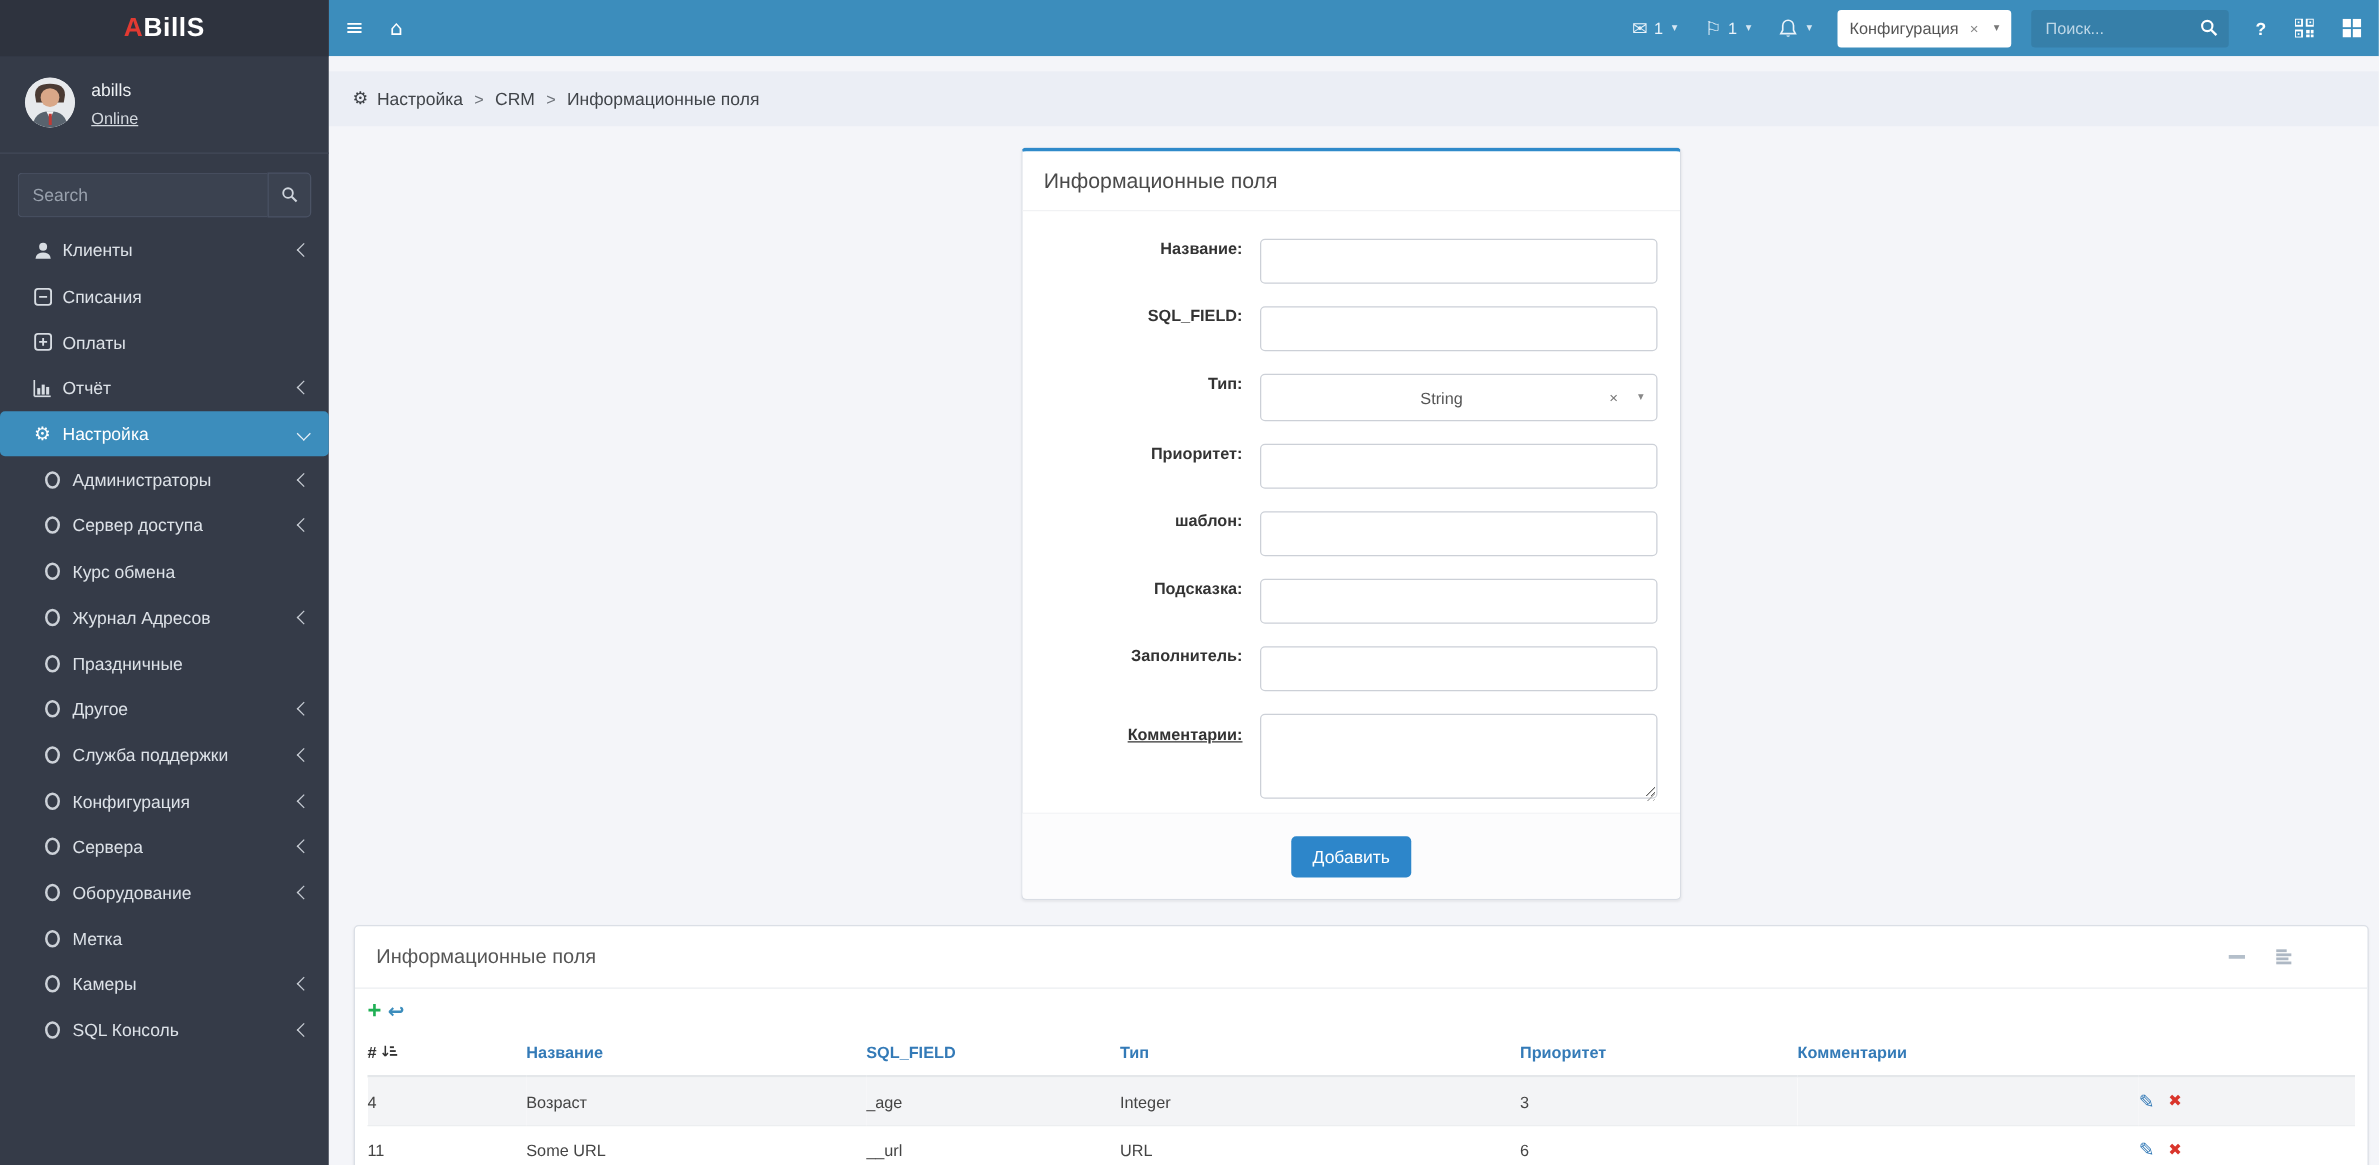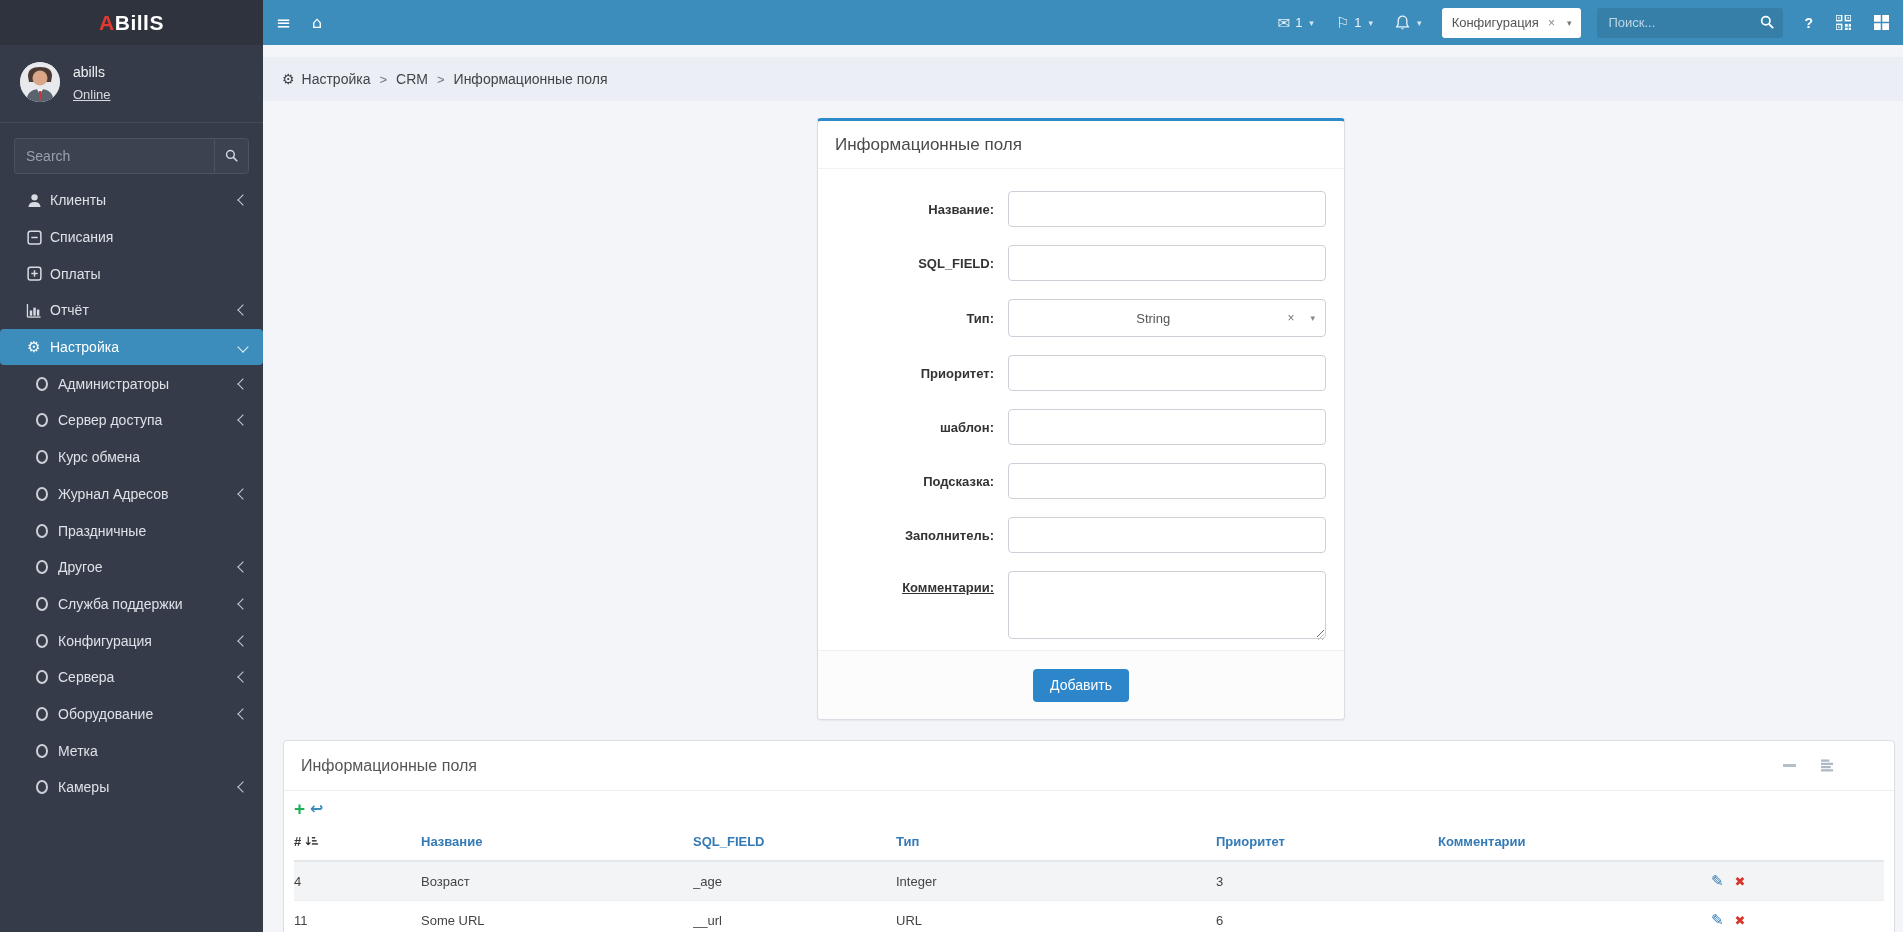--- a/index.html
+++ b/index.html
@@ -40,38 +40,38 @@
   .tb-left{display:flex;align-items:center;gap:21px;padding-left:13px;font-size:18px;}
   .tb-right{margin-left:auto;display:flex;align-items:center;padding-right:14px;}
   .tb-group{display:flex;align-items:center;gap:5px;font-size:13px;color:#eaf3fa;margin-left:22px;cursor:pointer;}
   .tb-group .ic{font-size:15px;}
   .caret{font-size:9px;color:#d5e6f2;margin-left:2px;}
   .domain{background:#fff;border-radius:3px;height:30px;display:flex;align-items:center;
     padding:0 10px;color:#555;font-size:13px;margin-left:20px;cursor:pointer;}
   .domain .val{margin-right:9px;}
   .domain .x{color:#888;font-size:12px;margin-right:10px;}
   .domain .caret{color:#777;}
-  .tb-search{background:#367fa9;border-radius:3px;height:30px;display:flex;align-items:center;width:186px;margin-left:16px;}
+  .tb-search{background:#367fa9;border-radius:3px;height:30px;display:flex;align-items:center;width:158px;margin-left:16px;}
   .tb-search input{flex:1;background:transparent;border:none;color:#fff;padding:0 11px;font-size:13px;outline:none;min-width:0;}
   .tb-search input::placeholder{color:#bdd7e7;}
   .tb-go{width:32px;height:30px;display:flex;align-items:center;justify-content:center;cursor:pointer;}
   .tb-mini{display:flex;align-items:center;gap:23px;margin-left:21px;}
   .tb-help{font-weight:bold;font-size:14px;cursor:pointer;}
   
   .content{position:absolute;left:263px;top:45px;right:0;bottom:0;background:#f4f5f9;overflow:hidden;}
   .crumbbar{margin-top:12px;height:44px;background:#ebeef5;display:flex;align-items:center;
     padding-left:19px;font-size:14px;color:#404449;}
   .crumbbar .gear{font-size:14px;margin-right:7px;color:#3d4146;}
   .crumb-sep{color:#6e737a;margin:0 9px;font-size:13px;}
   
   .card{position:absolute;left:554px;top:73px;width:528px;height:602px;background:#fff;
     border:1px solid #d9dde4;border-top:3px solid #2f8aca;border-radius:4px;box-shadow:0 1px 2px rgba(0,0,0,.06);box-sizing:border-box;}
   .card-h{padding:14px 17px 13px;border-bottom:1px solid #f1f2f4;font-size:17px;color:#4a4a4a;}
   .card-b{padding-top:22px;}
-  .frow{display:flex;align-items:center;margin-bottom:18px;}
+  .frow{display:flex;margin-bottom:18px;}
   .frow.tarow{align-items:flex-start;}
   .frow.tarow .flabel{padding-top:9px;text-decoration:underline;}
   .flabel{width:176px;text-align:right;font-weight:bold;font-size:13px;color:#333;flex:0 0 176px;}
   .fctl{margin-left:14px;width:318px;position:relative;}
   .fi{width:100%;height:36px;border:1px solid #ccd0d7;border-radius:4px;padding:0 10px;font-size:13px;
     color:#555;box-sizing:border-box;background:#fff;outline:none;}
   .fta{width:100%;height:68px;border:1px solid #ccd0d7;border-radius:4px;padding:6px 10px;font-size:13px;
     color:#555;box-sizing:border-box;resize:both;outline:none;font-family:inherit;}
   .grip{position:absolute;right:2px;bottom:3px;width:9px;height:9px;pointer-events:none;
     background:repeating-linear-gradient(135deg,transparent 0 2px,#bbb 2px 3px);
@@ -261,20 +261,27 @@
       <span class="mi-ic">
           <span class="circle"></span>
         </span>
       <span class="mi-lb">Метка</span>
     </li>
     <li class="mi sub">
       <span class="mi-ic">
           <span class="circle"></span>
         </span>
       <span class="mi-lb">Камеры</span>
+      <span class="chev chev-left"></span>
+    </li>
+    <li class="mi sub">
+      <span class="mi-ic">
+          <span class="circle"></span>
+        </span>
+      <span class="mi-lb">SQL Консоль</span>
       <span class="chev chev-left"></span>
     </li>
   </ul>
 </aside>
 
 <header class="topbar">
   <div class="tb-left">
     <span class="glyph">≡</span>
     <span class="glyph" style="font-size:16px">⌂</span>
   </div>

